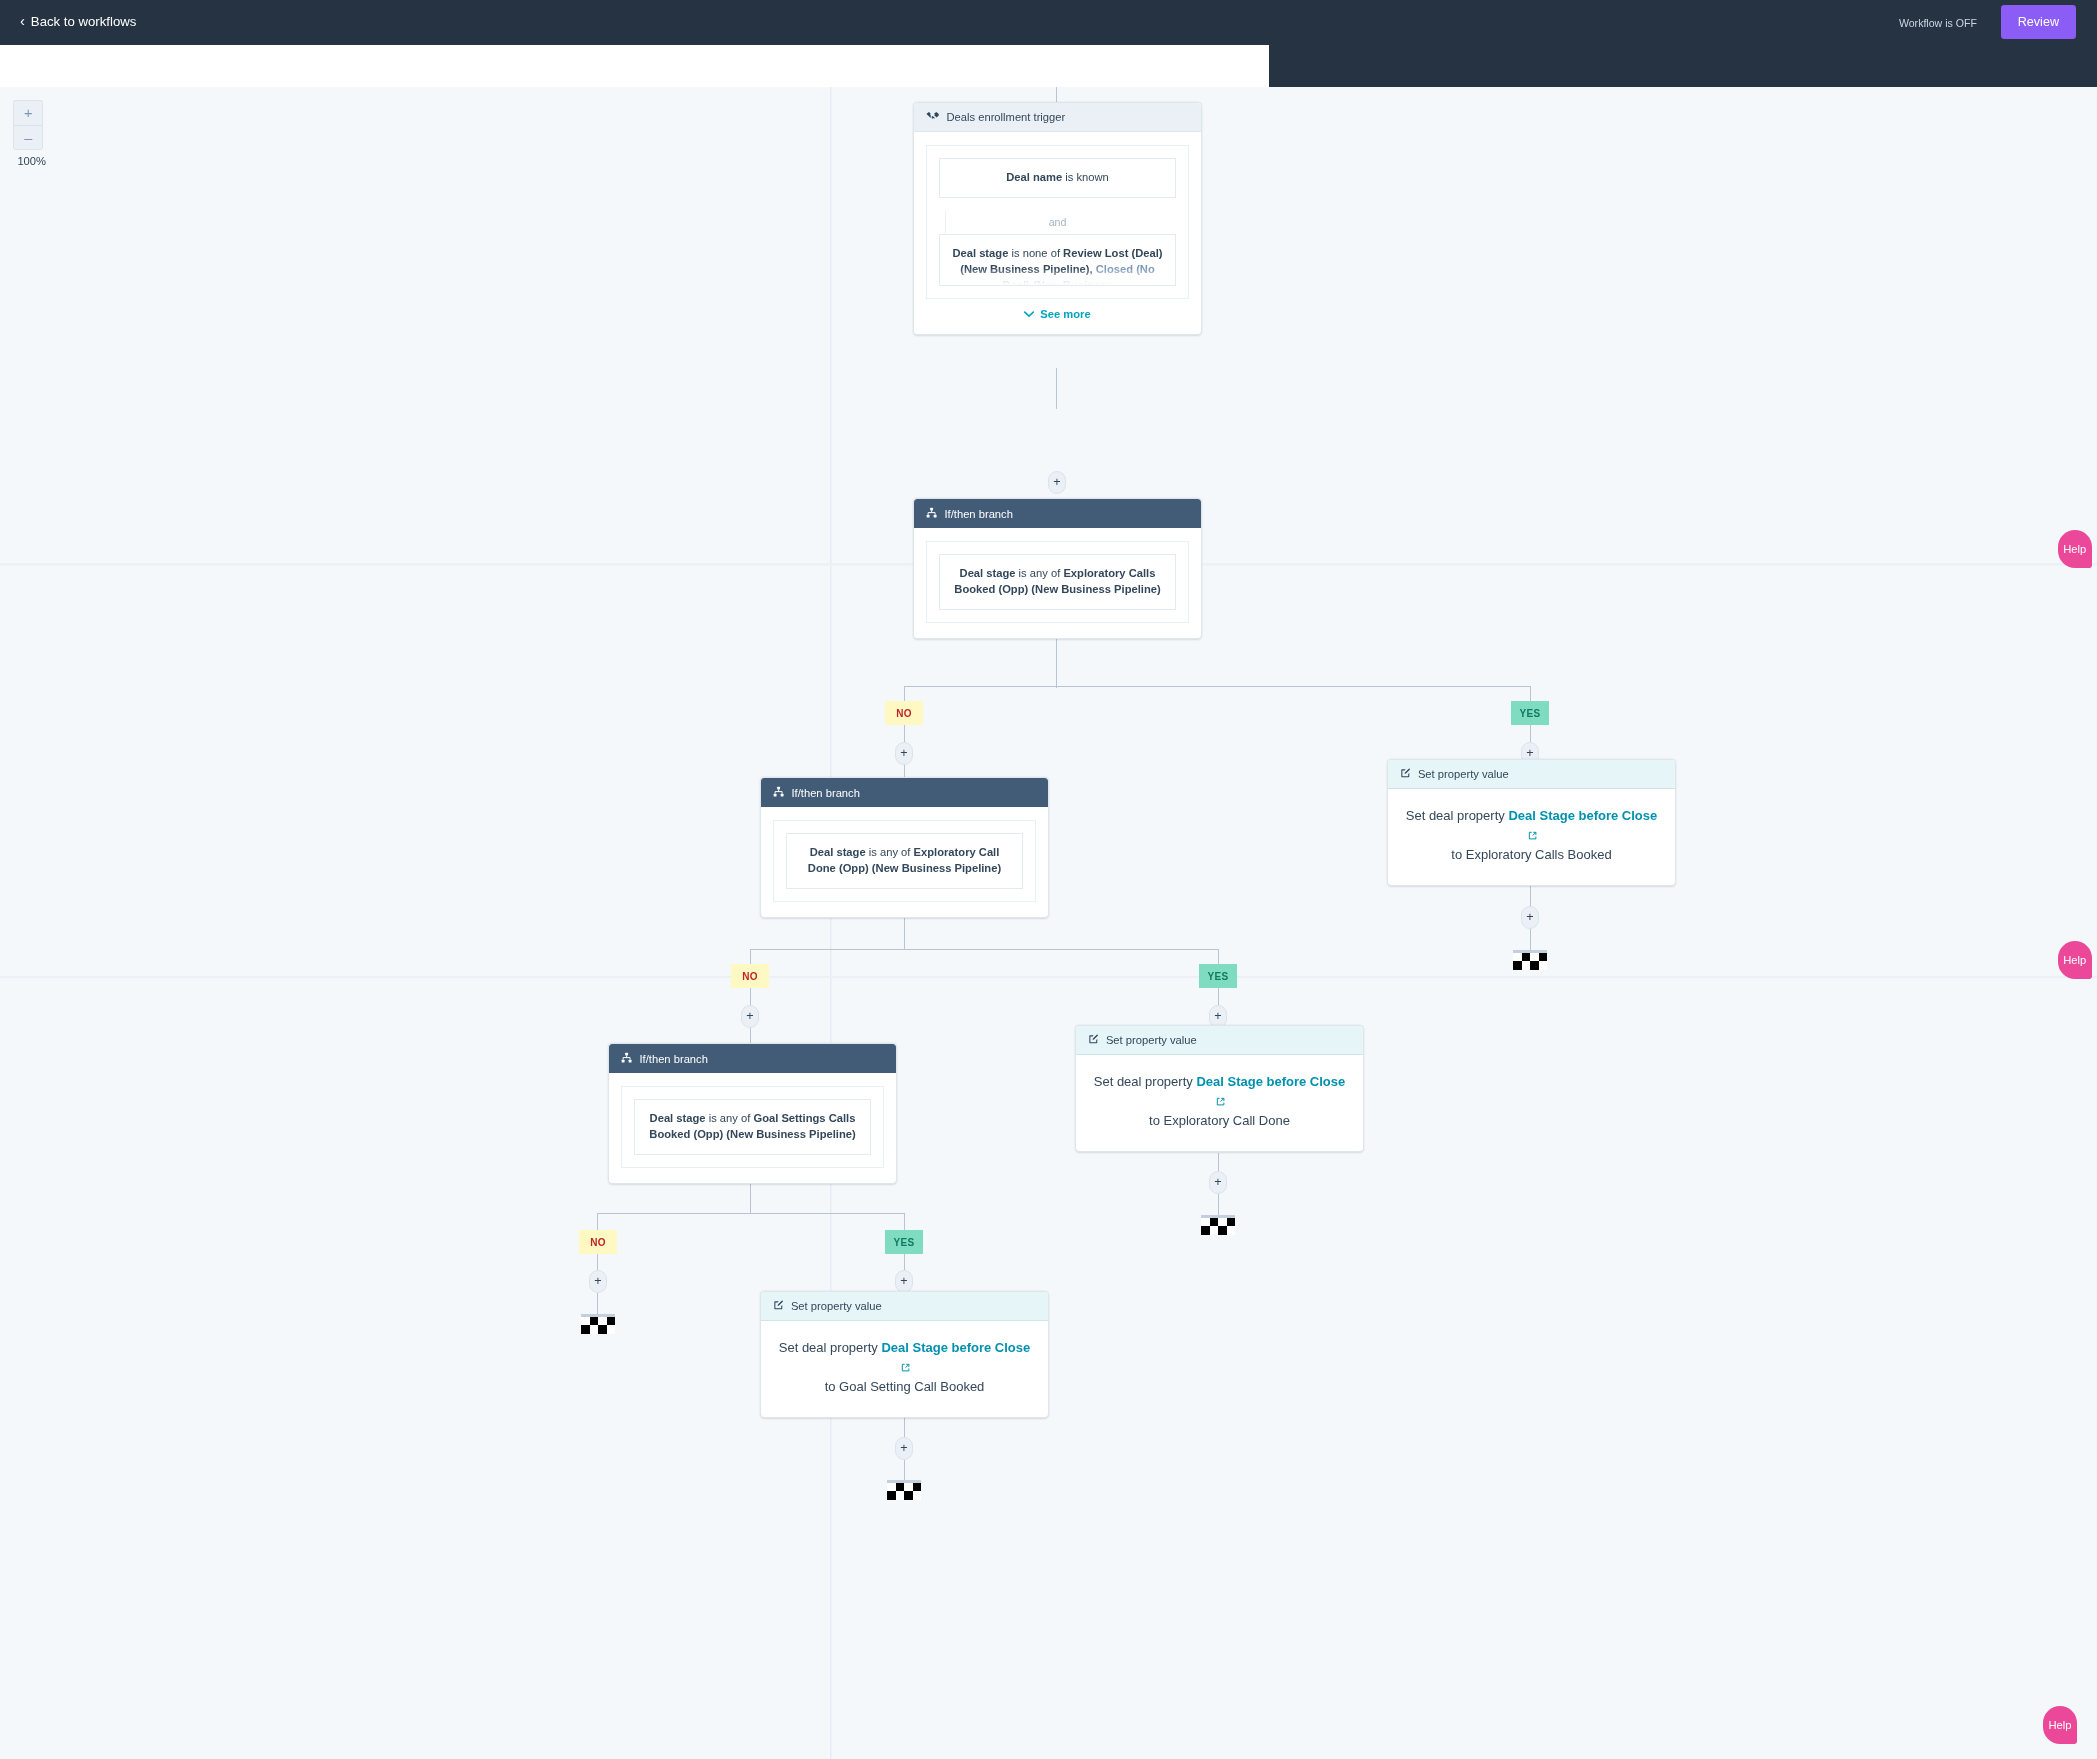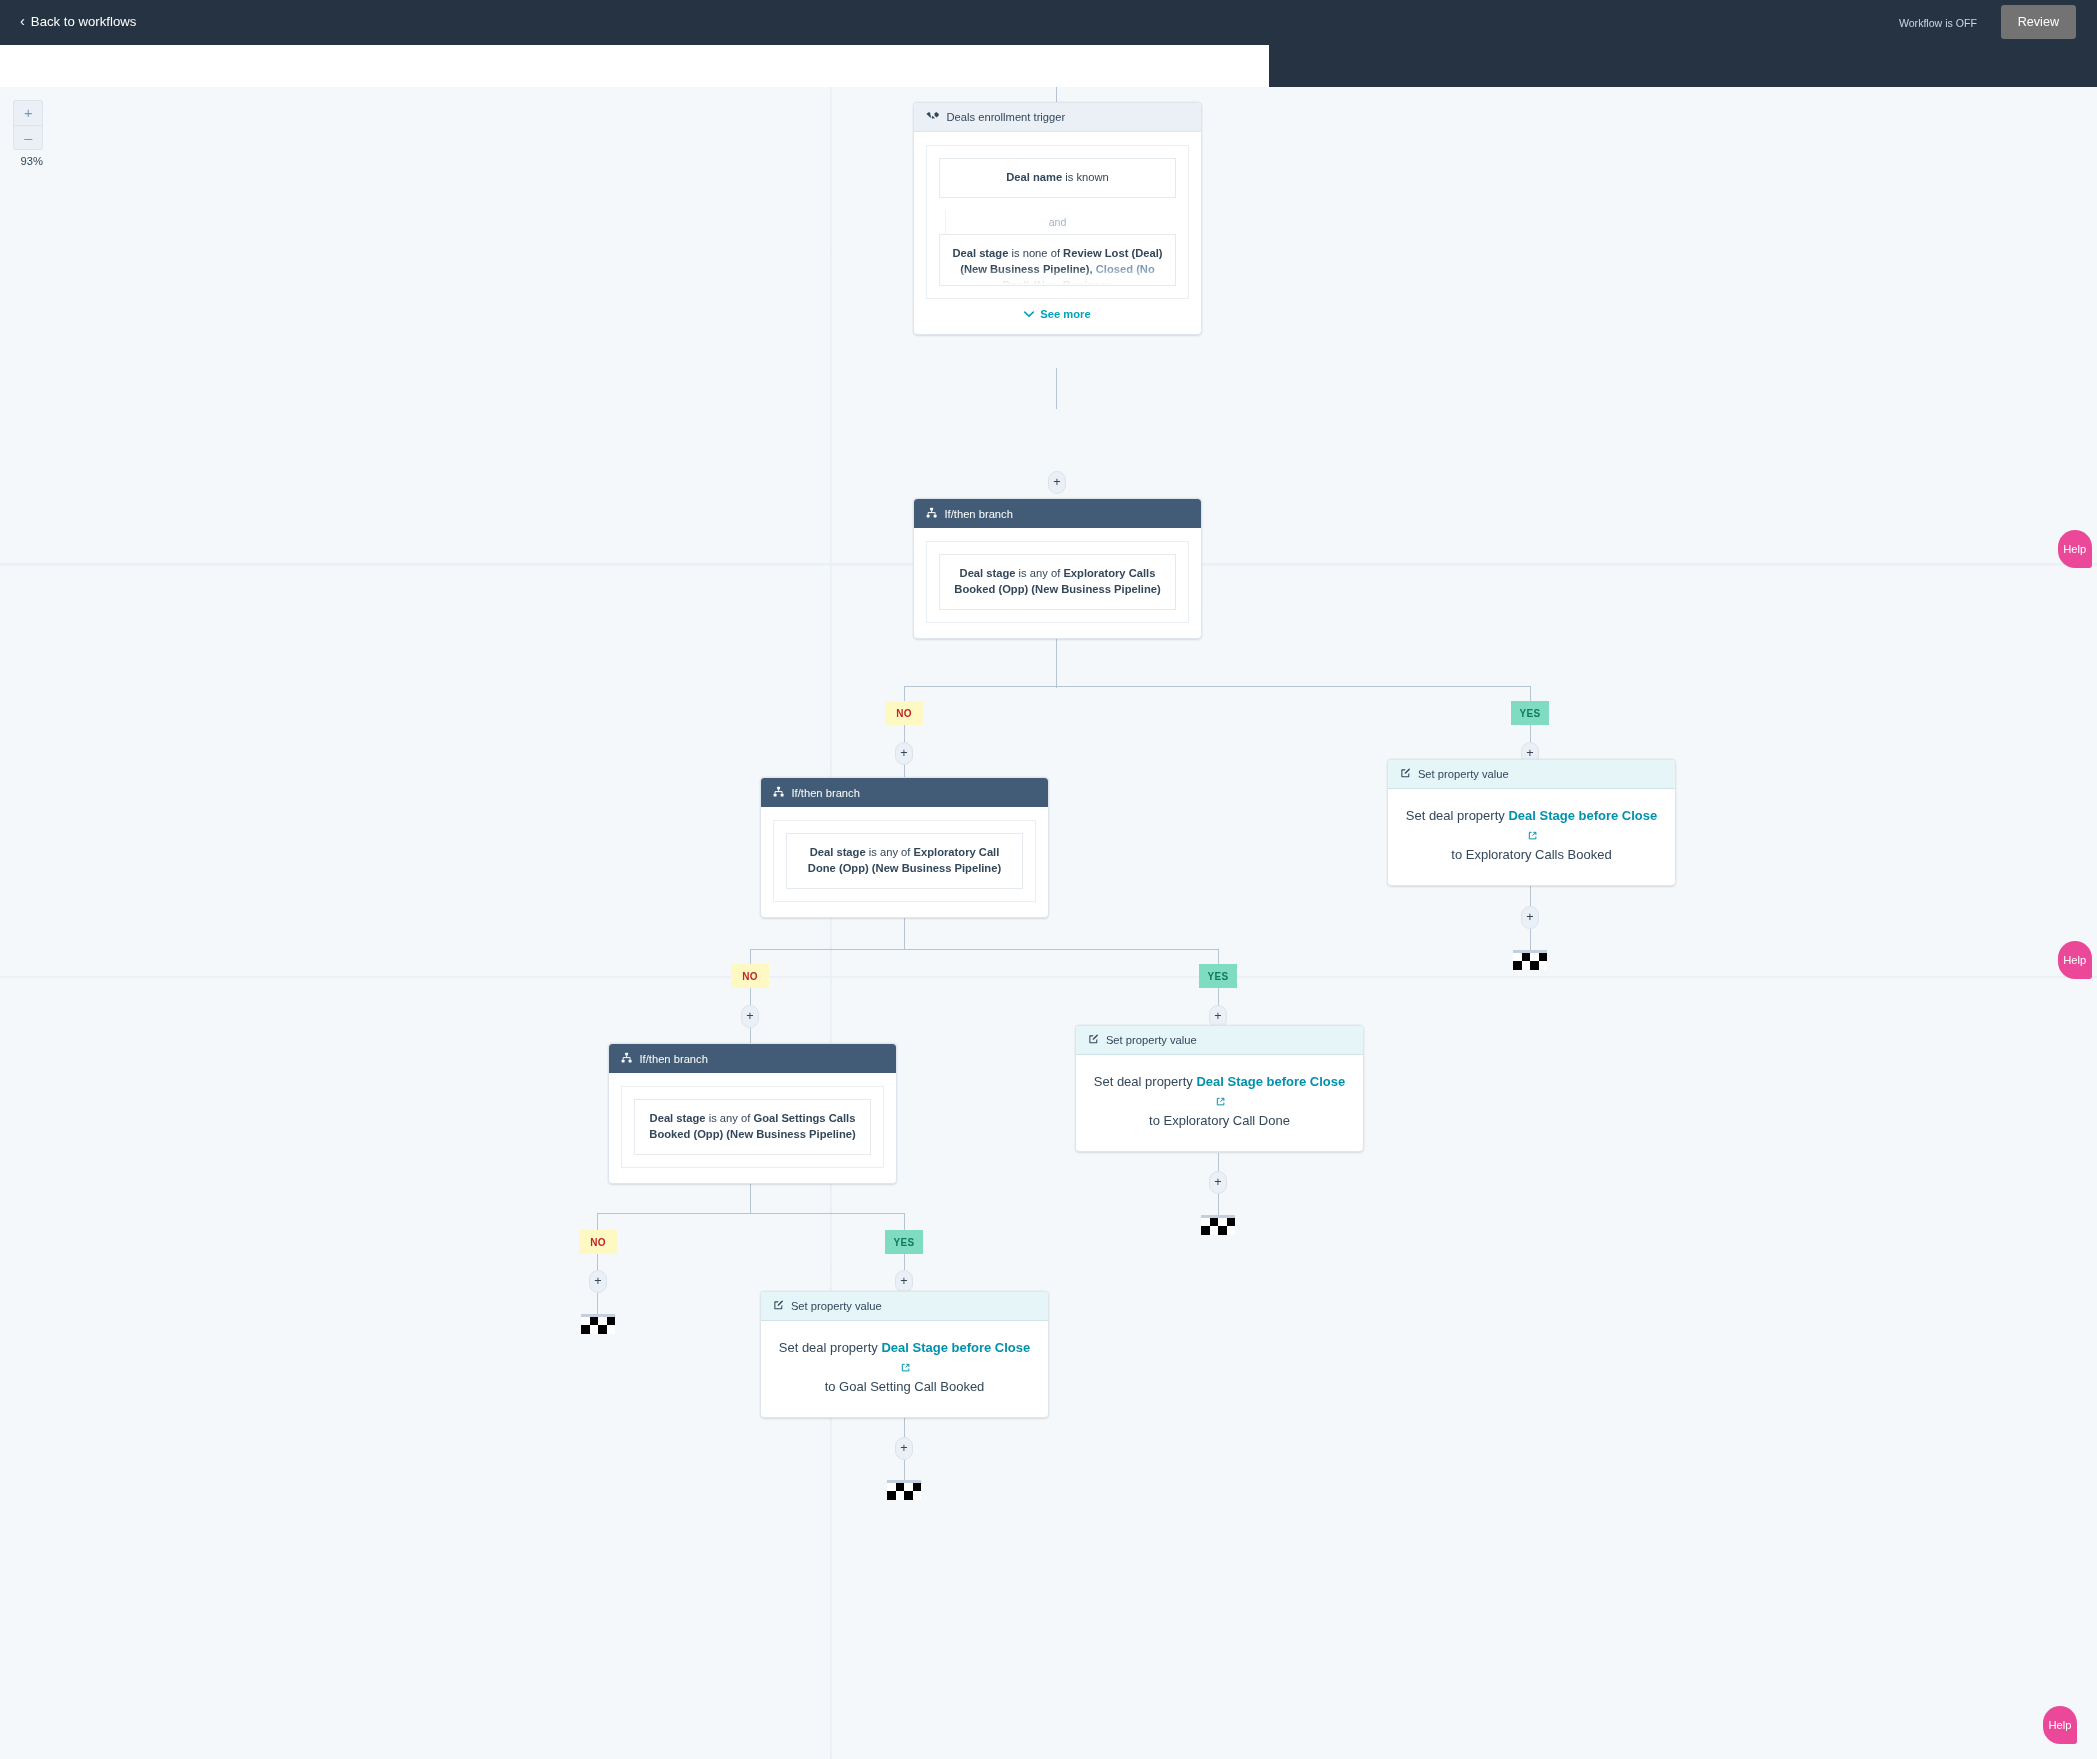--- a/index.html
+++ b/index.html
@@ -33,21 +33,21 @@
     letter-spacing: 0.1px;
     display: flex; align-items: center; justify-content: center; gap: 9.2px;
   }
   .pencil-ico { display:inline-block; width:12px; height:12px; }
   .wf-state {
     position: absolute; right: 120px; top: 17px;
     color: #cbd6e2; font-size: 10.6px;
   }
   .review-btn {
     position: absolute; right: 21px; top: 5.3px;
-    background: #737373; color: #fff; border: none;
+    background: #8b5cf6; color: #fff; border: none;
     padding: 0 17px; height: 34px; border-radius: 3.3px;
     font-size: 12.6px; font-family: inherit; cursor: pointer;
   }
 
   
   .toolbar {
     position: absolute; left: 0; top: 45px; width: 1269px; height: 42px;
     background: #ffffff; z-index: 35;
   }
   .toolbar-border {
@@ -241,21 +241,21 @@
     </div>
     <div class="tb-btn">
       <span>More</span>
       <span>▼</span>
     </div>
   </div>
 
   <div class="zoomctl">
     <div class="zbtn top">+</div>
     <div class="zbtn bot">–</div>
-    <div class="zlabel">93%</div>
+    <div class="zlabel">100%</div>
   </div>
 
   <div class="seam-v"></div>
   <div class="seam-h1"></div>
   <div class="seam-h2"></div>
 
   <div class="canvas">
 
     <div class="vline" style="left:1056px; top:0px; height:25px;"></div>
 

